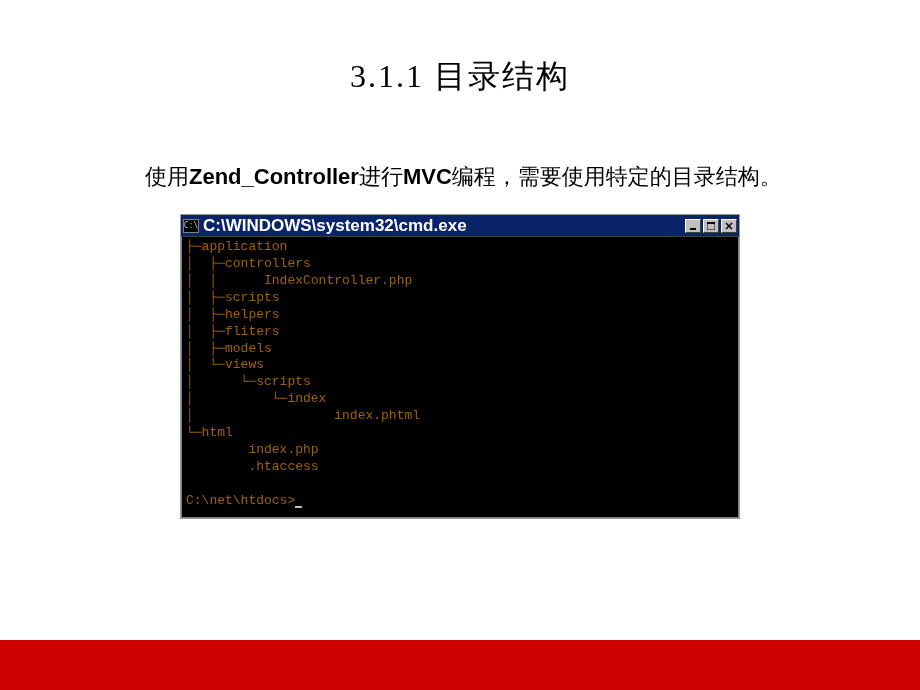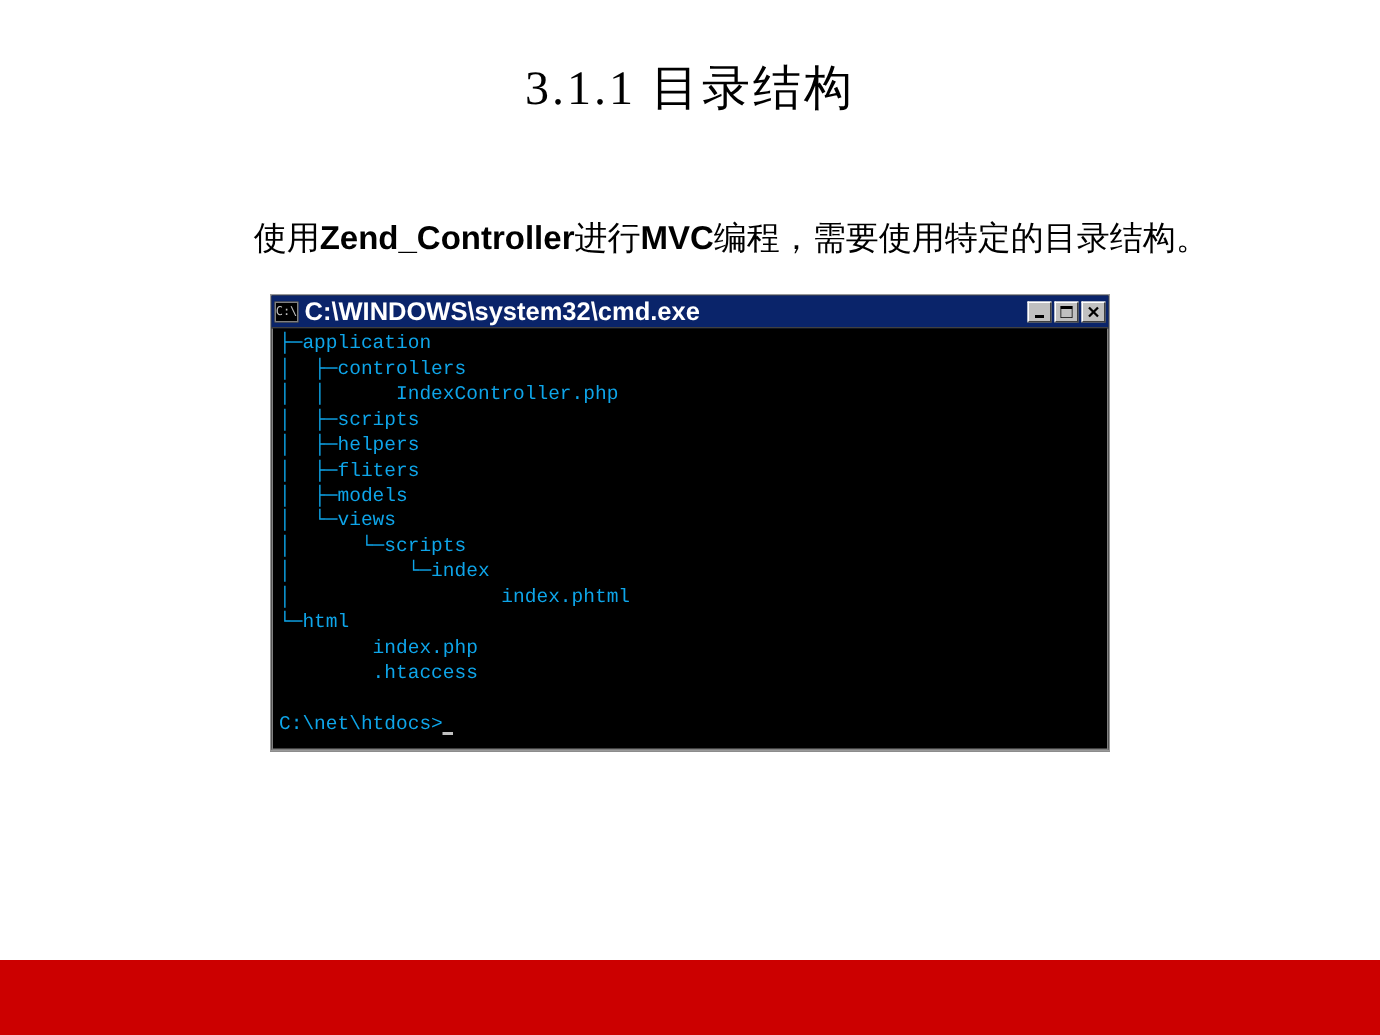--- a/index.html
+++ b/index.html
@@ -11,30 +11,29 @@
       width: 920px;
       height: 690px;
       background: #ffffff;
       font-family: "SimSun", "宋体", serif;
       position: relative;
     }
     .slide-title {
       text-align: center;
       font-size: 32px;
       font-weight: normal;
-      padding-top: 37px;
+      padding-top: 55px;
       letter-spacing: 2px;
       font-family: "SimSun", "宋体", serif;
     }
     .body-text {
       font-size: 22px;
       line-height: 1.6;
       padding: 60px 90px 0 90px;
       font-family: "SimSun", "宋体", serif;
-      text-align: center;
     }
     .body-text .indent {
       display: inline-block;
       width: 2.5em;
     }
     .bold-latin {
       font-family: Arial, sans-serif;
       font-weight: bold;
     }
     .cmd-window {
@@ -94,21 +93,21 @@
       font-weight: bold;
       color: #000;
       margin-left: 2px;
     }
     .cmd-btn svg {
       width: 8px;
       height: 8px;
     }
     .cmd-body {
       background: #000000;
-      color: #0ea5e9;
+      color: #a16207;
       font-family: "Courier New", "NSimSun", monospace;
       font-size: 13px;
       line-height: 1.3;
       padding: 2px 4px 8px 4px;
       white-space: pre;
       min-height: 280px;
       border: 1px solid #808080;
       border-top: none;
     }
     .cursor {

